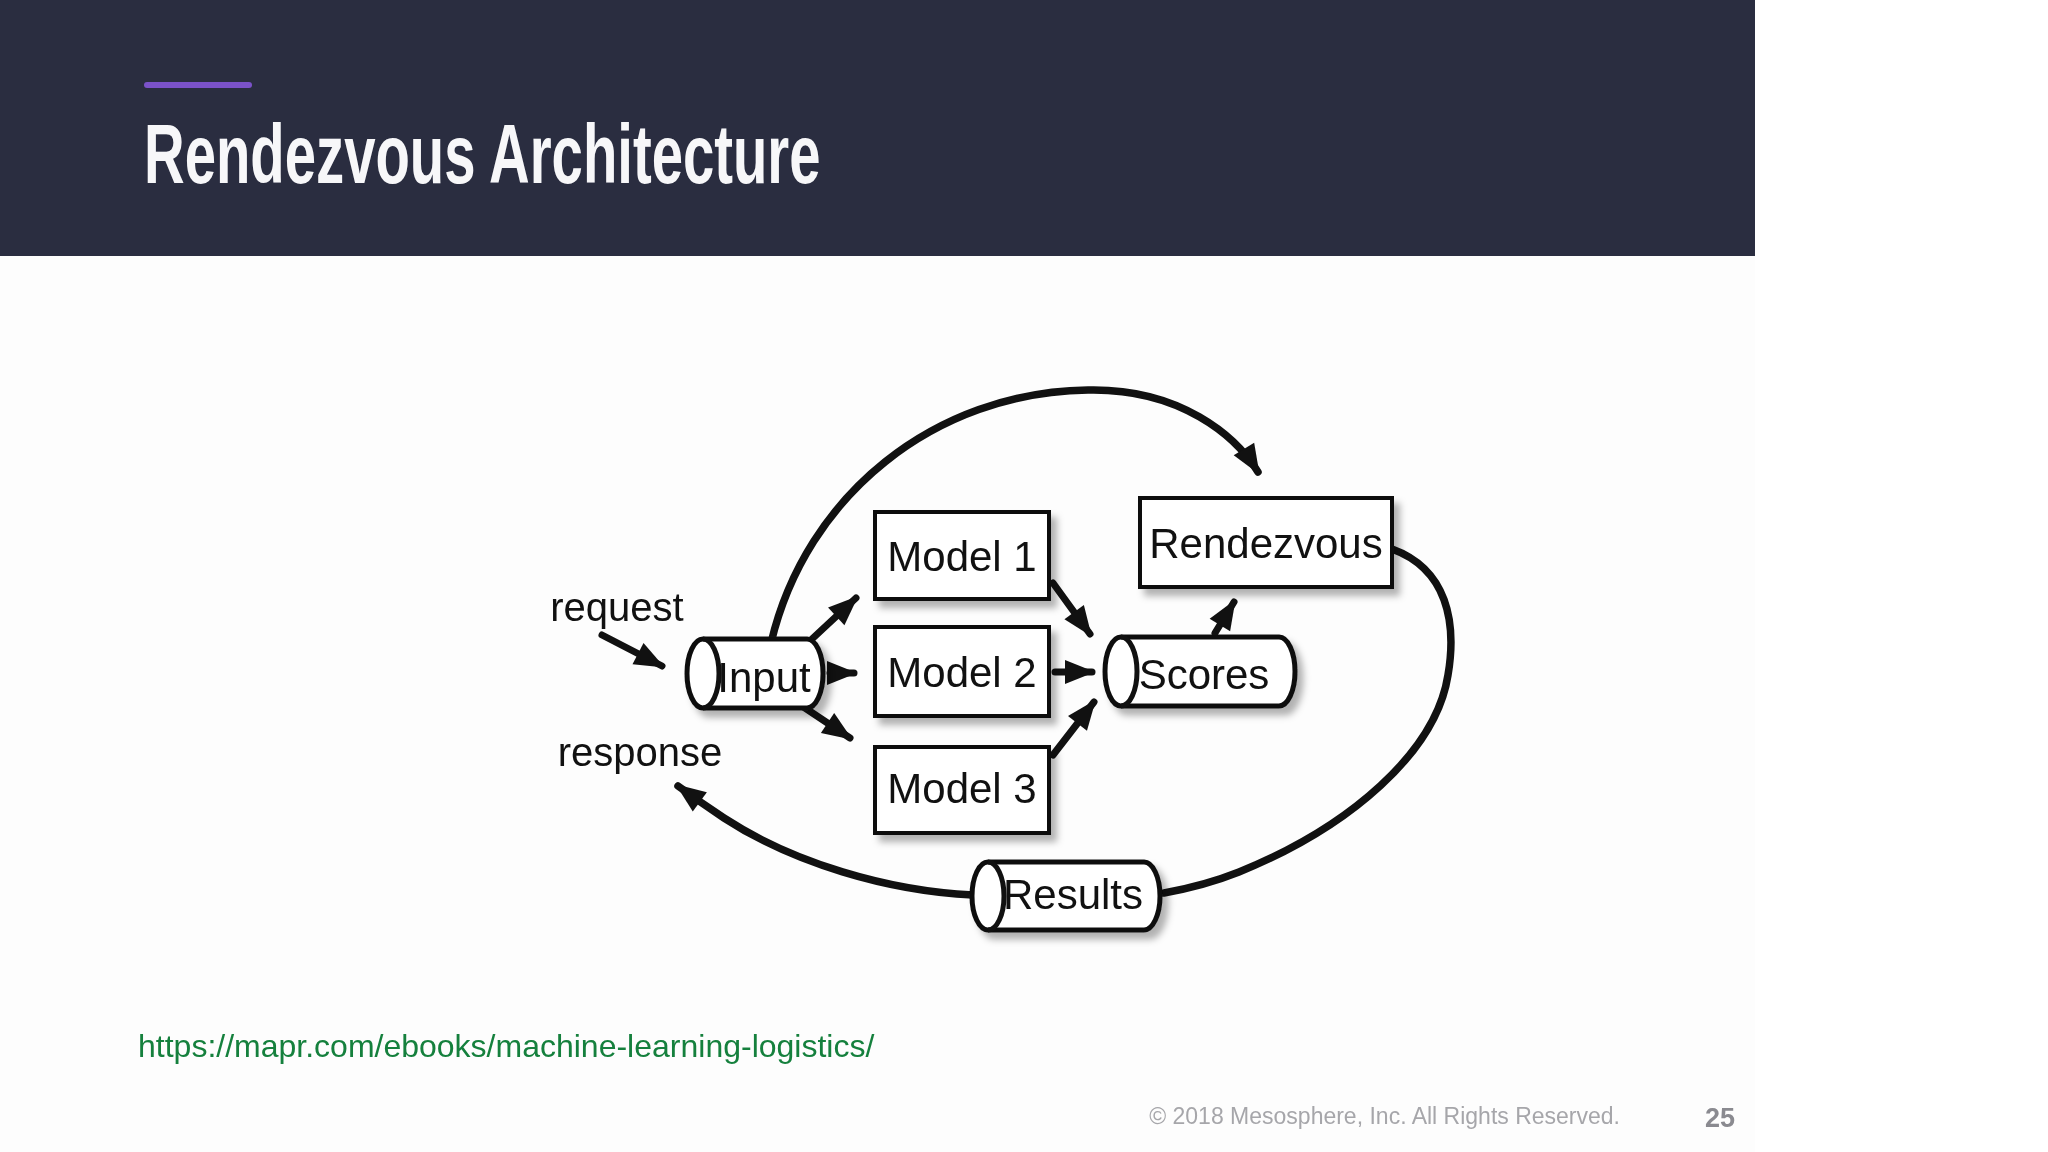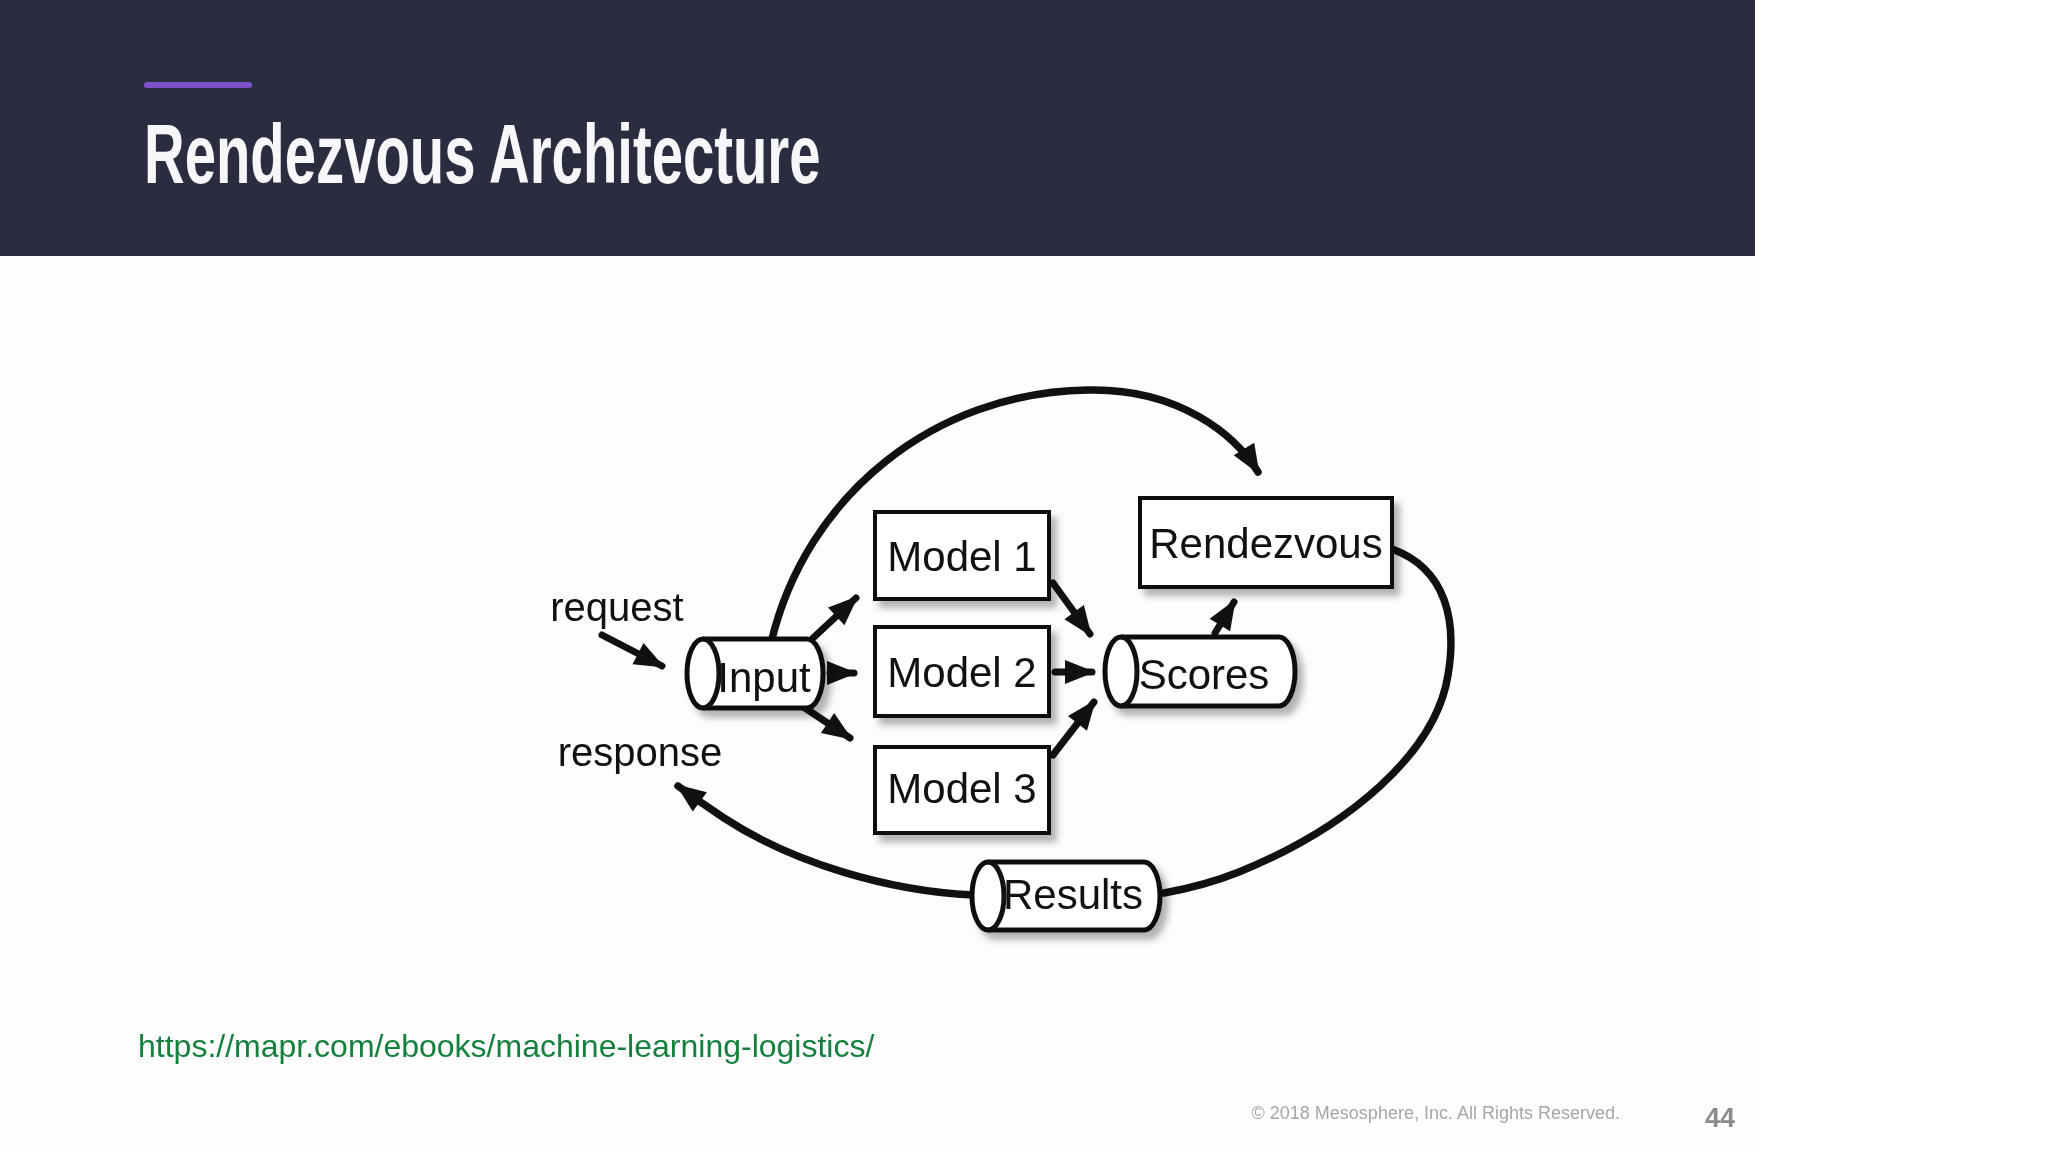--- a/index.html
+++ b/index.html
@@ -29,21 +29,21 @@
   .flow-label{fill:#111111;font-family:"Liberation Sans",sans-serif;font-size:40px;}
   .edge{fill:none;stroke:#111111;stroke-width:7;stroke-linecap:round;}
   .edge-thick{fill:none;stroke:#111111;stroke-width:7.5;stroke-linecap:round;}
   
   .source-url{
     position:absolute;left:138px;top:1028px;
     color:#15803d;font-size:32px;
   }
   .copyright{
     position:absolute;right:135px;top:1103px;
-    color:#a6a6aa;font-size:18px;text-align:right;
+    color:#a6a6aa;font-size:23px;text-align:right;
   }
   .page-number{
     position:absolute;right:20px;top:1103px;
     color:#8a8a90;font-size:27px;font-weight:700;
   }
 </style>
 </head>
 <body>
 
 <div class="slide">
@@ -108,15 +108,15 @@
       <path fill="none" stroke="#111111" stroke-width="5" d="M 988,862 A 16,34 0 0 1 988,930"></path>
       <text class="node-label" x="1073" y="909" text-anchor="middle">Results</text>
     </g>
 
     <text class="flow-label" x="617" y="621" text-anchor="middle">request</text>
     <text class="flow-label" x="640" y="766" text-anchor="middle">response</text>
   </svg>
 
   <div class="source-url">https://mapr.com/ebooks/machine-learning-logistics/</div>
   <div class="copyright">© 2018 Mesosphere, Inc. All Rights Reserved.</div>
-  <div class="page-number">44</div>
+  <div class="page-number">25</div>
 
 </div>
 
 </body></html>

